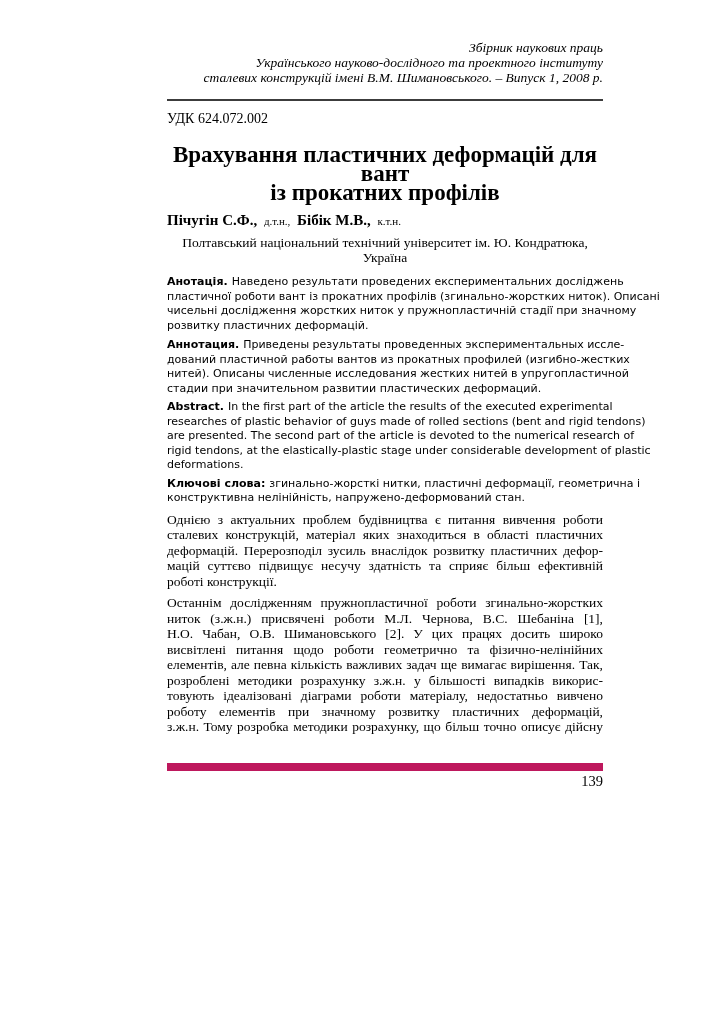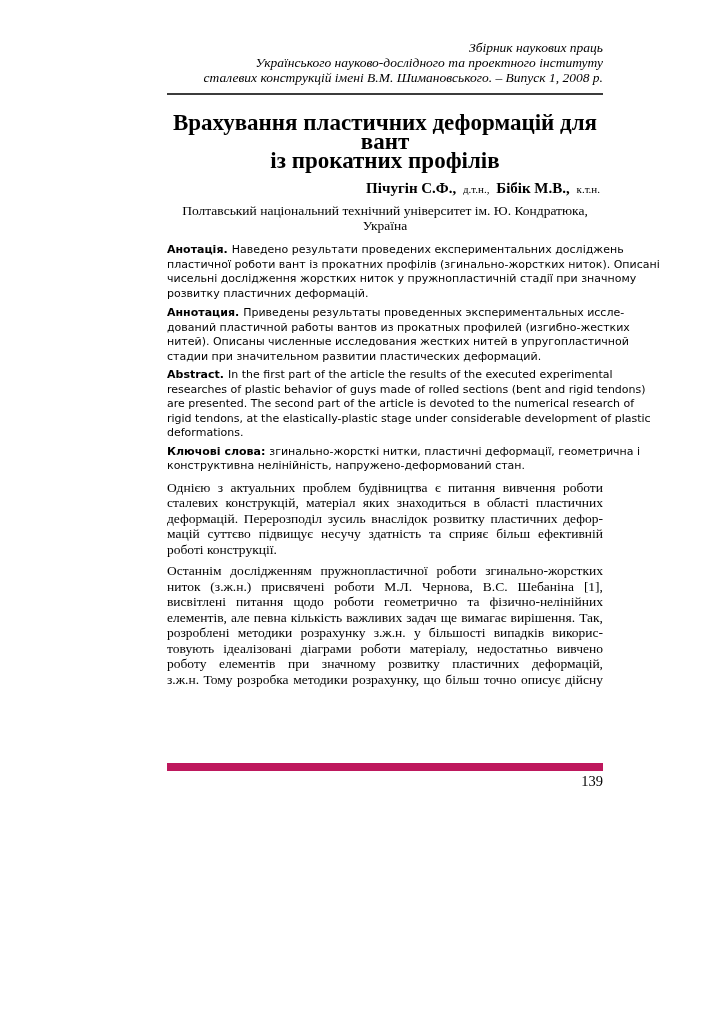--- a/index.html
+++ b/index.html
@@ -14,21 +14,21 @@
   }
   .content {
     position: absolute;
     left: 167px;
     top: 0;
     width: 436px;
   }
   
   .jhead {
     padding-top: 40px;
-    padding-bottom: 8px;
+    padding-bottom: 14px;
     border-bottom: 2px solid #3c3c3c;
     font-style: italic;
     font-size: 13.5px;
     line-height: 15px;
     text-align: right;
   }
   .udc {
     margin-top: 10px;
     font-size: 14px;
     line-height: 16px;
@@ -36,21 +36,21 @@
   }
   .title {
     margin-top: 18px;
     font-weight: bold;
     font-size: 23px;
     line-height: 19px;
     text-align: center;
   }
   .authors {
     margin-top: 9px;
-    text-align: right;
+    text-align: left;
     line-height: 18px;
     font-size: 15px;
   }
   .an { font-weight: bold; }
   .ad { font-size: 11px; margin-left: 3px; margin-right: 3px; }
   .affil {
     margin-top: 5px;
     font-size: 13.5px;
     line-height: 15px;
     text-align: center;
@@ -97,20 +97,21 @@
 
 <div class="page">
   <div class="content">
 
     <div class="jhead">
         <div class="hline">Збірник наукових праць</div>
         <div class="hline">Українського науково-дослідного та проектного інституту</div>
         <div class="hline">сталевих конструкцій імені В.М. Шимановського. – Випуск 1, 2008 р.</div>
       </div>
 
+    <div class="udc">УДК 624.072.002</div>
 
     <div class="title">
         <div class="tline">Врахування пластичних деформацій для вант</div>
         <div class="tline">із прокатних профілів</div>
       </div>
 
     <div class="authors">
       <span class="an">Пічугін С.Ф.,</span>
       <span class="ad">д.т.н.,</span>
       <span class="an">Бібік М.В.,</span>
@@ -171,20 +172,21 @@
           <div class="line j">деформацій. Перерозподіл зусиль внаслідок розвитку пластичних дефор-</div>
           <div class="line j">мацій суттєво підвищує несучу здатність та сприяє більш ефективній</div>
         </div>
       <div class="line last">роботі конструкції.</div>
     </div>
 
     <div class="para p2">
       <div>
           <div class="line j">Останнім дослідженням пружнопластичної роботи згинально-жорстких</div>
           <div class="line j">ниток (з.ж.н.) присвячені роботи М.Л. Чернова, В.С. Шебаніна [1],</div>
+          <div class="line j">Н.О. Чабан, О.В. Шимановського [2]. У цих працях досить широко</div>
           <div class="line j">висвітлені питання щодо роботи геометрично та фізично-нелінійних</div>
           <div class="line j">елементів, але певна кількість важливих задач ще вимагає вирішення. Так,</div>
           <div class="line j">розроблені методики розрахунку з.ж.н. у більшості випадків викорис-</div>
           <div class="line j">товують ідеалізовані діаграми роботи матеріалу, недостатньо вивчено</div>
           <div class="line j">роботу елементів при значному розвитку пластичних деформацій,</div>
           <div class="line j">з.ж.н. Тому розробка методики розрахунку, що більш точно описує дійсну</div>
         </div>
     </div>
 
   </div>

